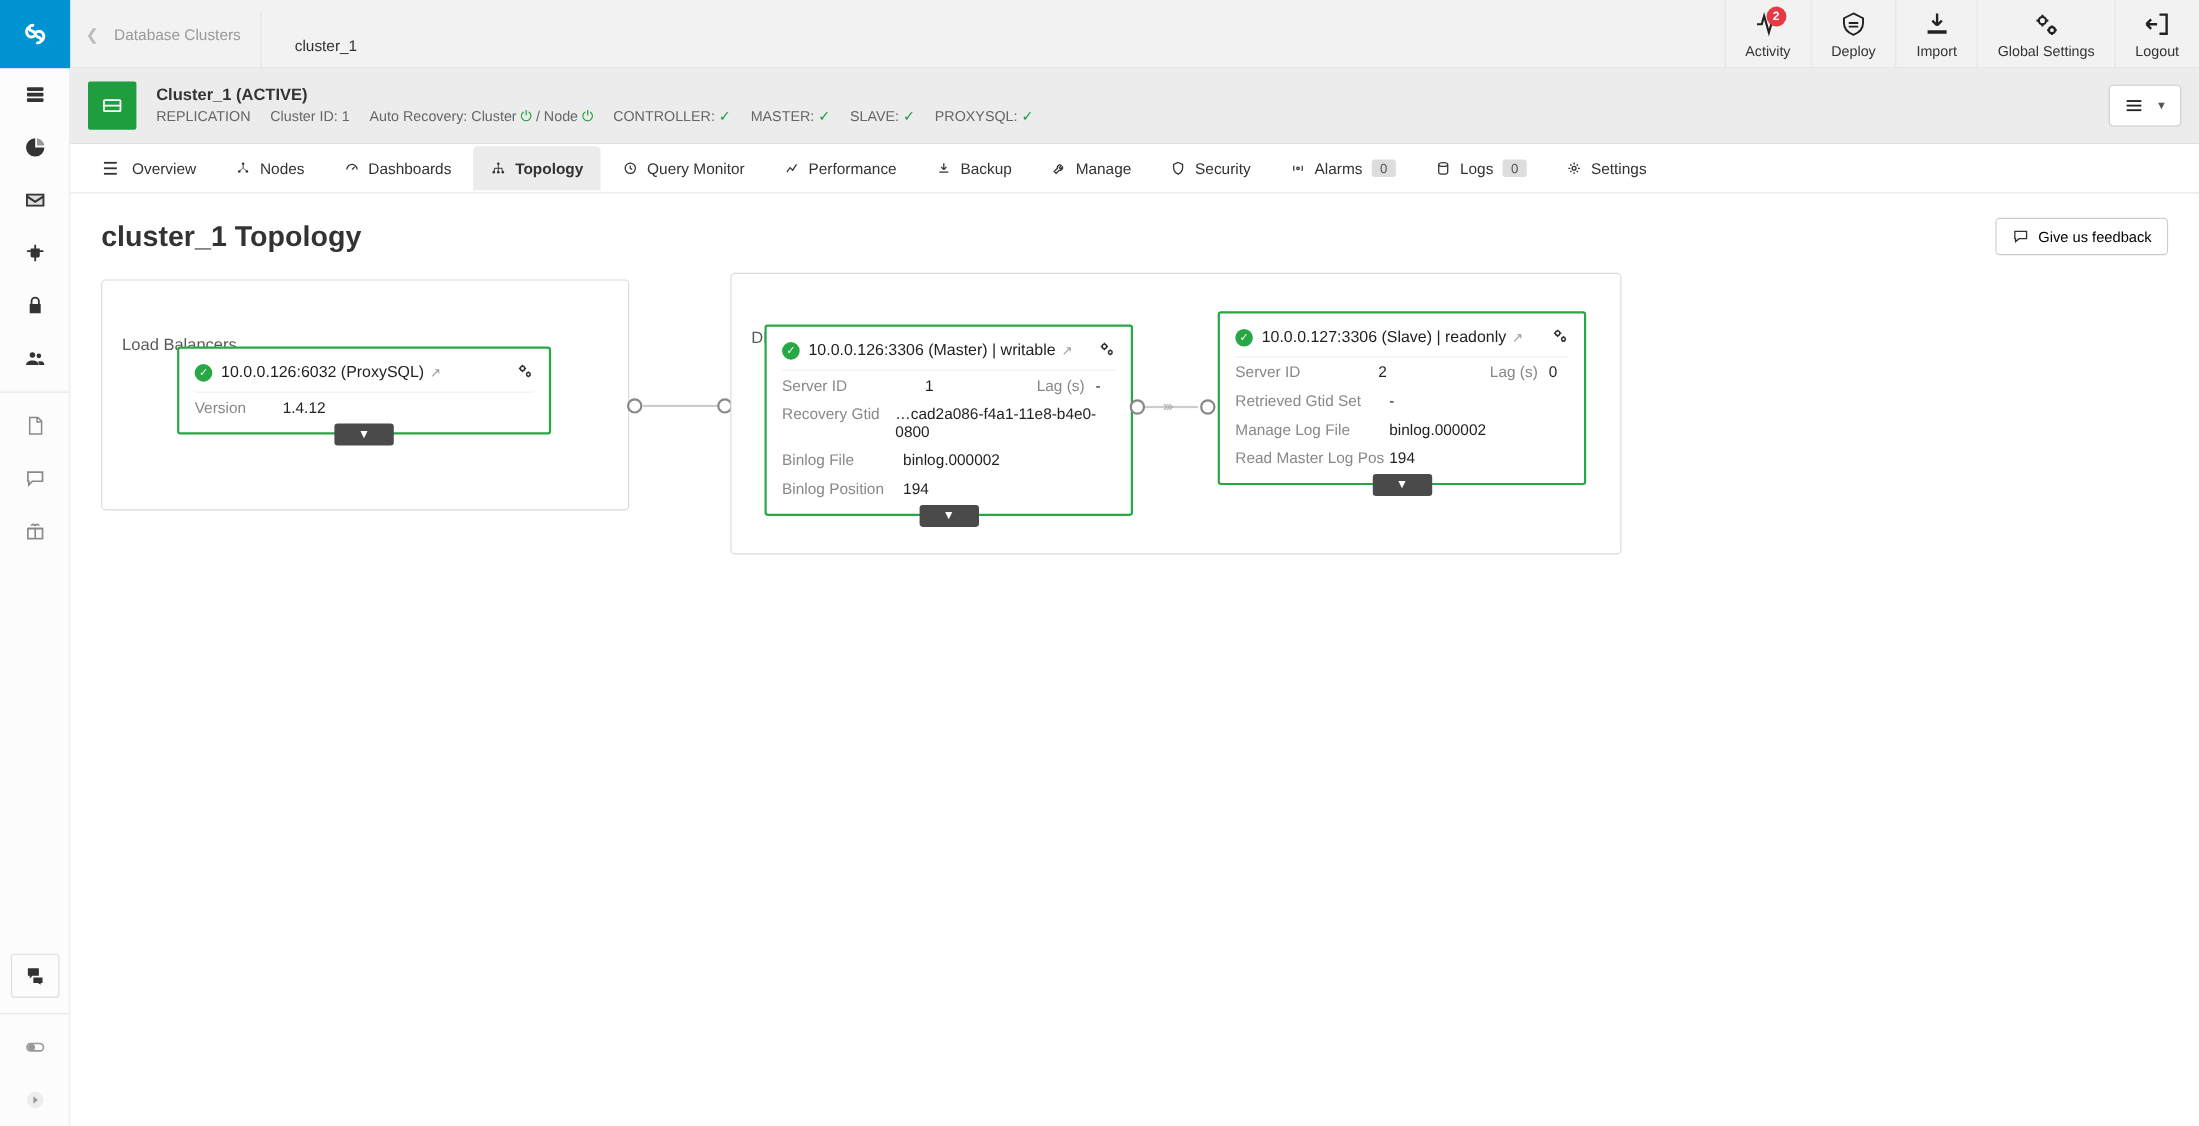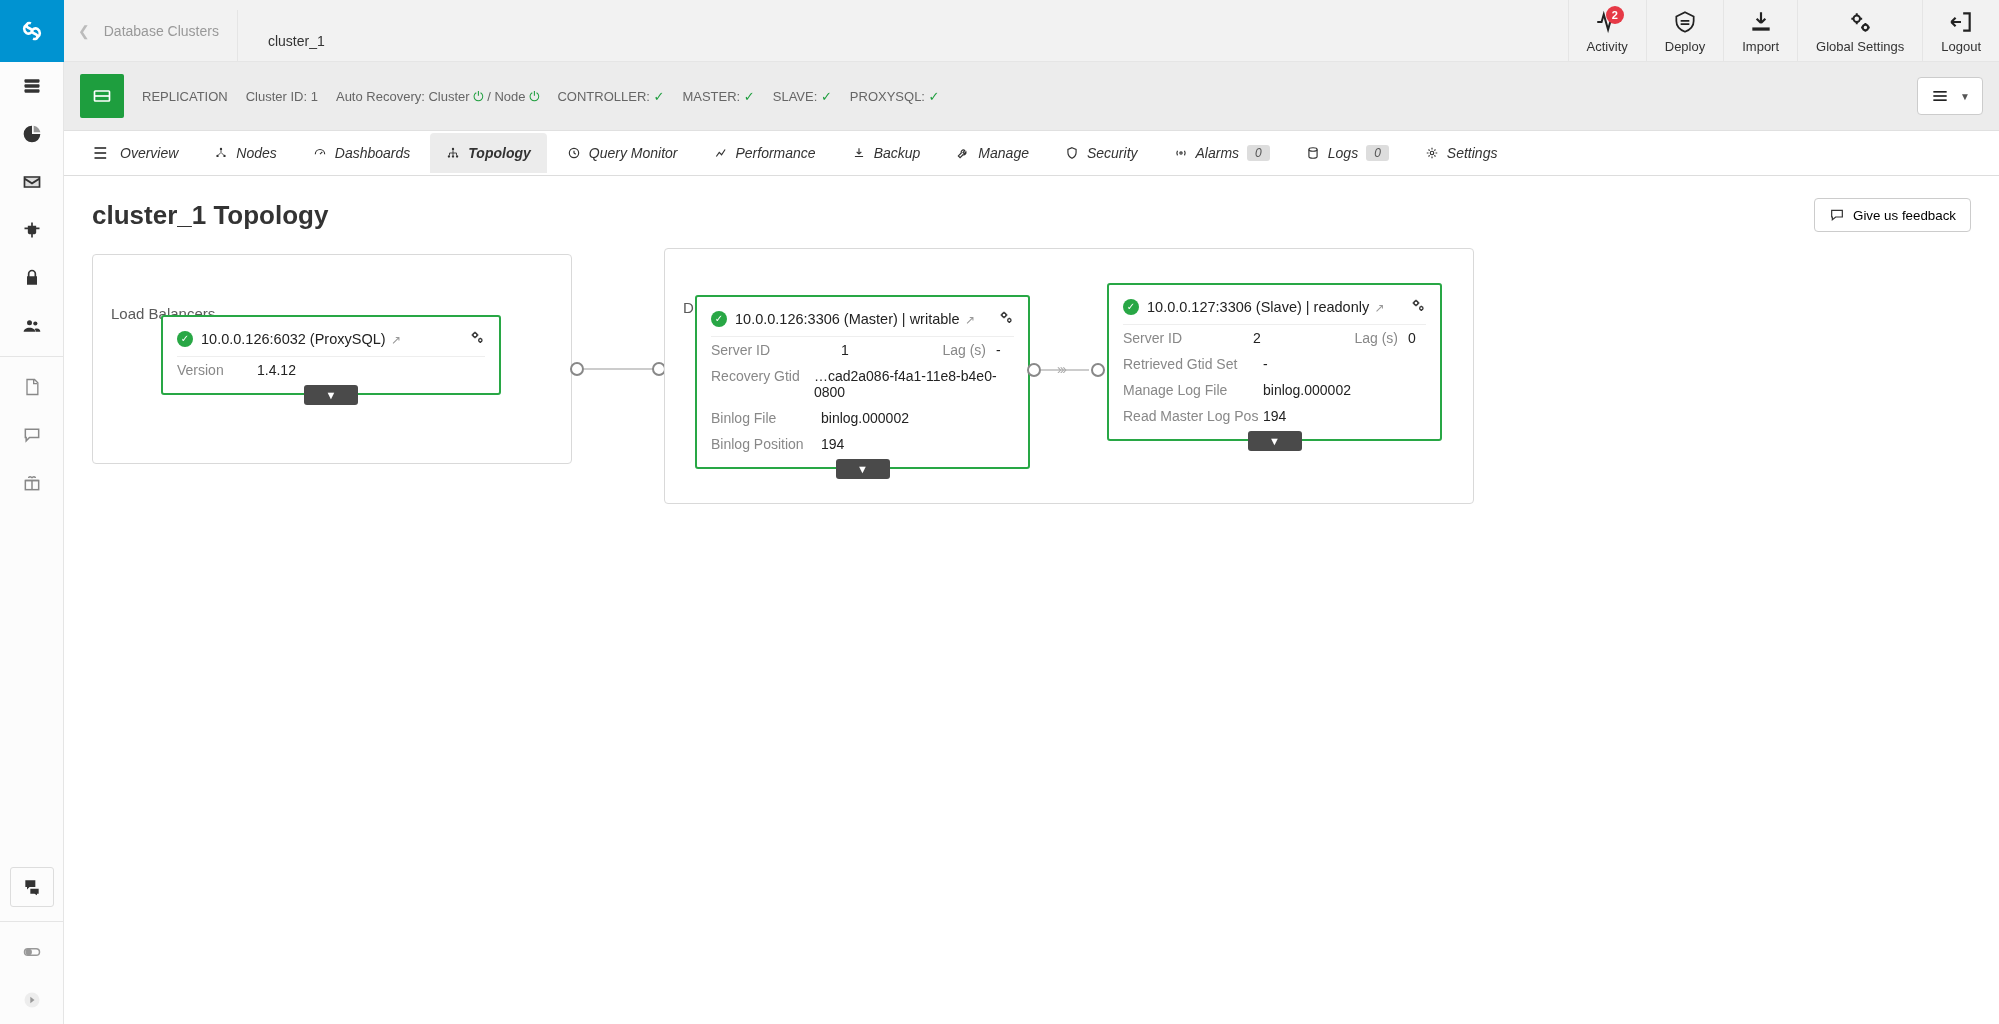--- a/index.html
+++ b/index.html
@@ -32,21 +32,21 @@
 .cluster-badge { width: 44px; height: 44px; background: #1e9e3e; display:flex; align-items:center; justify-content:center; color:#fff; border-radius:2px;}
 .cluster-title-block { line-height:1.3; }
 .cluster-title { font-weight: 700; font-size: 15px; }
 .cluster-sub { color: #666; font-size: 13px; display:flex; gap:18px; align-items:center; flex-wrap:wrap; margin-top:2px;}
 .cluster-sub .chk { color:#1e9e3e; }
 .cluster-sub .pwr { color:#1e9e3e; }
 .strip-right { margin-left:auto; }
 .btn-outline { border:1px solid #ccc; background:#fff; border-radius:4px; padding:8px 12px; display:inline-flex; align-items:center; gap:10px; cursor:pointer; color:#333; }
 
 
-.tabs { display:flex; align-items:center; border-bottom:1px solid #ddd; background:#fff; padding: 0 12px; gap: 4px; font-style: italic; }
+.tabs { display:flex; align-items:center; border-bottom:1px solid #ddd; background:#fff; padding: 0 12px; gap: 4px; }
 .tab { padding: 12px 16px; display:flex; align-items:center; gap:8px; color:#333; font-size:14px; cursor:pointer; border-top-left-radius:4px; border-top-right-radius:4px; }
 .tab.active { background: #ececec; font-weight:600; }
 .tab .count { background:#ddd; border-radius:3px; padding:1px 8px; font-size:12px; color:#555; }
 
 
 .content { flex:1; padding: 22px 28px; background:#fff; overflow:auto; position:relative; }
 .page-head { display:flex; align-items:center; margin-bottom:22px; }
 .page-title { font-size: 26px; font-weight:700; }
 .btn-feedback { margin-left:auto; border:1px solid #ccc; border-radius:4px; background:#fff; padding:8px 14px; display:inline-flex; align-items:center; gap:8px; cursor:pointer; }
 
@@ -215,20 +215,21 @@
     </div>
 
     <div class="cluster-strip">
       <div class="cluster-badge">
         <svg class="svgicon" viewBox="0 0 24 24" fill="none" stroke="#fff" stroke-width="2">
             <rect x="3" y="6" width="18" height="12" rx="1"></rect>
             <path d="M3 12h18"></path>
           </svg>
       </div>
       <div class="cluster-title-block">
+        <div class="cluster-title">Cluster_1 (ACTIVE)</div>
         <div class="cluster-sub">
           <span>REPLICATION</span>
           <span>Cluster ID: 1</span>
           <span><span>Auto Recovery: Cluster</span> <span class="pwr">⏻</span> <span>/ Node</span> <span class="pwr">⏻</span></span>
           <span><span>CONTROLLER:</span> <span class="chk">✓</span></span>
           <span><span>MASTER:</span> <span class="chk">✓</span></span>
           <span><span>SLAVE:</span> <span class="chk">✓</span></span>
           <span><span>PROXYSQL:</span> <span class="chk">✓</span></span>
         </div>
       </div>

